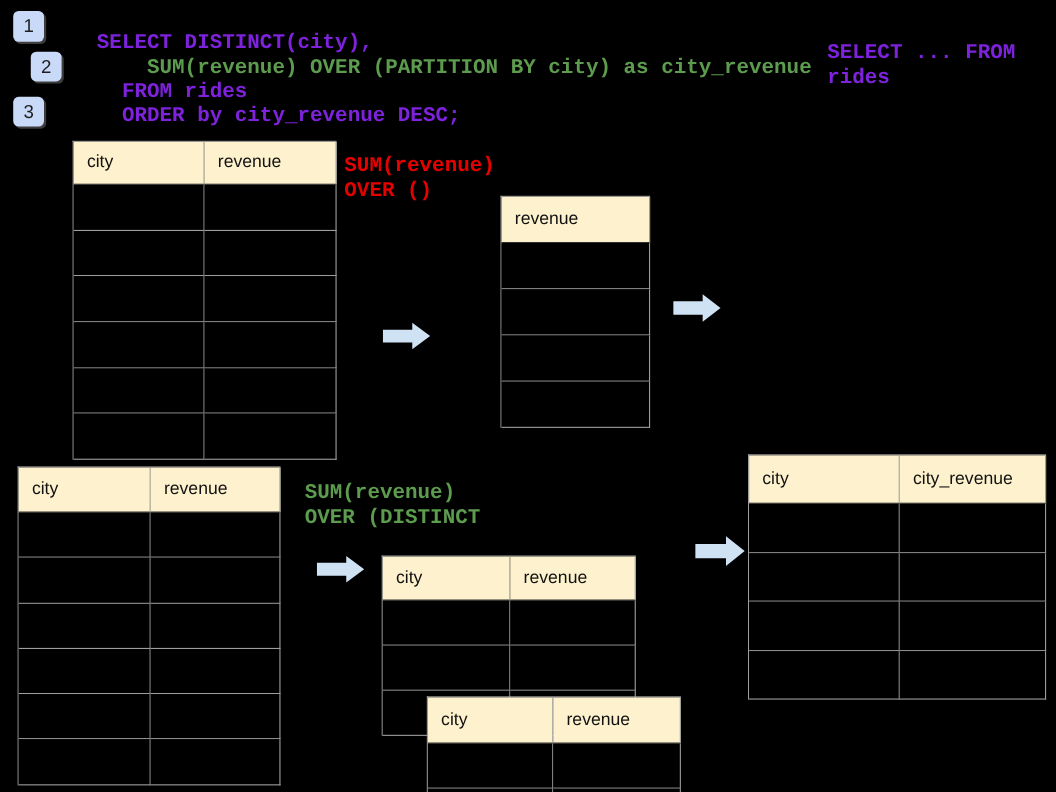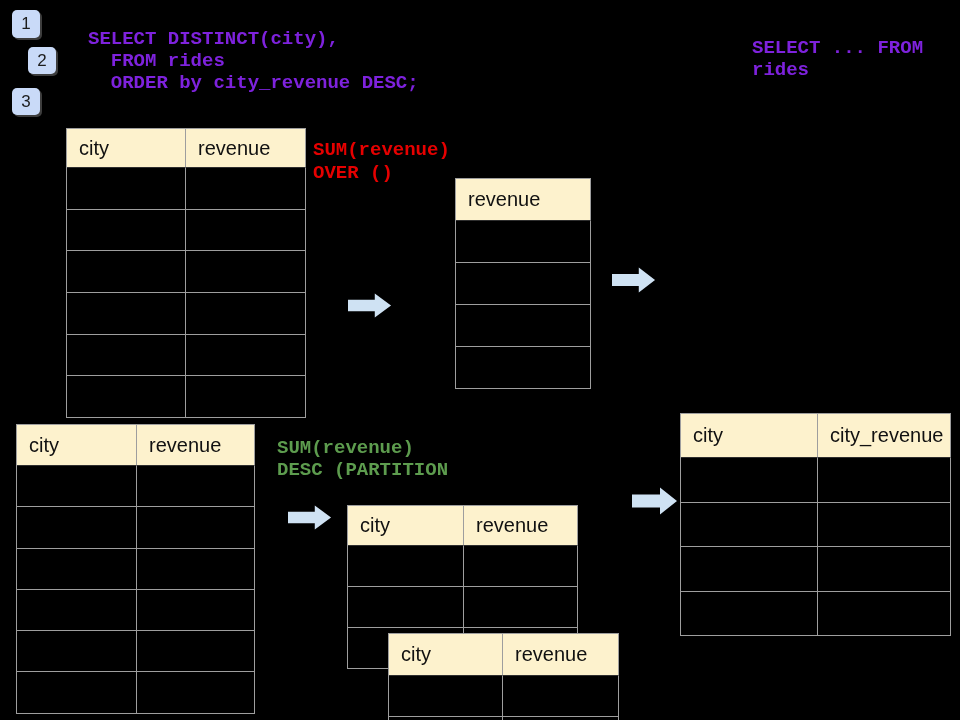--- a/index.html
+++ b/index.html
@@ -22,21 +22,21 @@
   .label-total{left:313px;top:139px;font-size:19px;line-height:23px;}
   .label-partition{left:277px;top:437px;font-size:19px;line-height:22px;}
   .c-purple{color:var(--purple,#7e22dd);}
   .c-red{color:var(--red,#e60000);}
   .c-green{color:var(--green,#5d9c4e);}
 
   
   .tbl{position:absolute;display:grid;border-top:1px solid #9e9e9e;border-left:1px solid #9e9e9e;}
   .tbl .th{background:var(--thead,#fdf2cd);border-right:1px solid #9e9e9e;
            border-bottom:1px solid #2e2e2e;display:flex;align-items:center;
-           padding-left:12px;font-size:20px;color:var(--headtxt,#111);}
+           padding-left:12px;font-size:16px;color:var(--headtxt,#111);}
   .tbl .td{background:#000;border-right:1px solid #9e9e9e;border-bottom:1px solid #9e9e9e;}
   .t-source-total    {left:66px; top:128px;width:239px;}
   .t-result-total    {left:455px;top:178px;width:135px;}
   .t-source-partition{left:16px; top:424px;width:238px;}
   .t-partition-left  {left:347px;top:505px;width:230px;}
   .t-partition-right {left:388px;top:633px;width:230px;}
   .t-result-partition{left:680px;top:413px;width:270px;}
 
   
   .arrow{position:absolute;}
@@ -48,26 +48,26 @@
 </style>
 </head>
 <body>
 
 <div class="page">
 
   <div class="badge badge1">1</div>
   <div class="badge badge2">2</div>
   <div class="badge badge3">3</div>
 
-  <div class="codeblock main-code"><div class="c-purple">SELECT DISTINCT(city),</div><div class="c-purple">  FROM rides</div><div class="c-purple">  ORDER by city_revenue DESC;</div></div>
+  <div class="codeblock main-code"><div class="c-purple">SELECT DISTINCT(city),</div><div class="c-green">    SUM(revenue) OVER (PARTITION BY city) as city_revenue</div><div class="c-purple">  FROM rides</div><div class="c-purple">  ORDER by city_revenue DESC;</div></div>
 
   <div class="codeblock side-note"><div class="c-purple">SELECT ... FROM</div><div class="c-purple">rides</div></div>
 
   <div class="codeblock label-total"><div class="c-red">SUM(revenue)</div><div class="c-red">OVER ()</div></div>
-  <div class="codeblock label-partition"><div class="c-green">SUM(revenue)</div><div class="c-green">DESC (PARTITION</div></div>
+  <div class="codeblock label-partition"><div class="c-green">SUM(revenue)</div><div class="c-green">OVER (DISTINCT</div></div>
 
   <div class="tbl t-source-total" style="grid-template-columns: 119px 120px; grid-template-rows: 39px repeat(6, 41.7px);">
       <div class="th">city</div>
       <div class="th">revenue</div>
       <div class="td"></div>
       <div class="td"></div>
       <div class="td"></div>
       <div class="td"></div>
       <div class="td"></div>
       <div class="td"></div>

